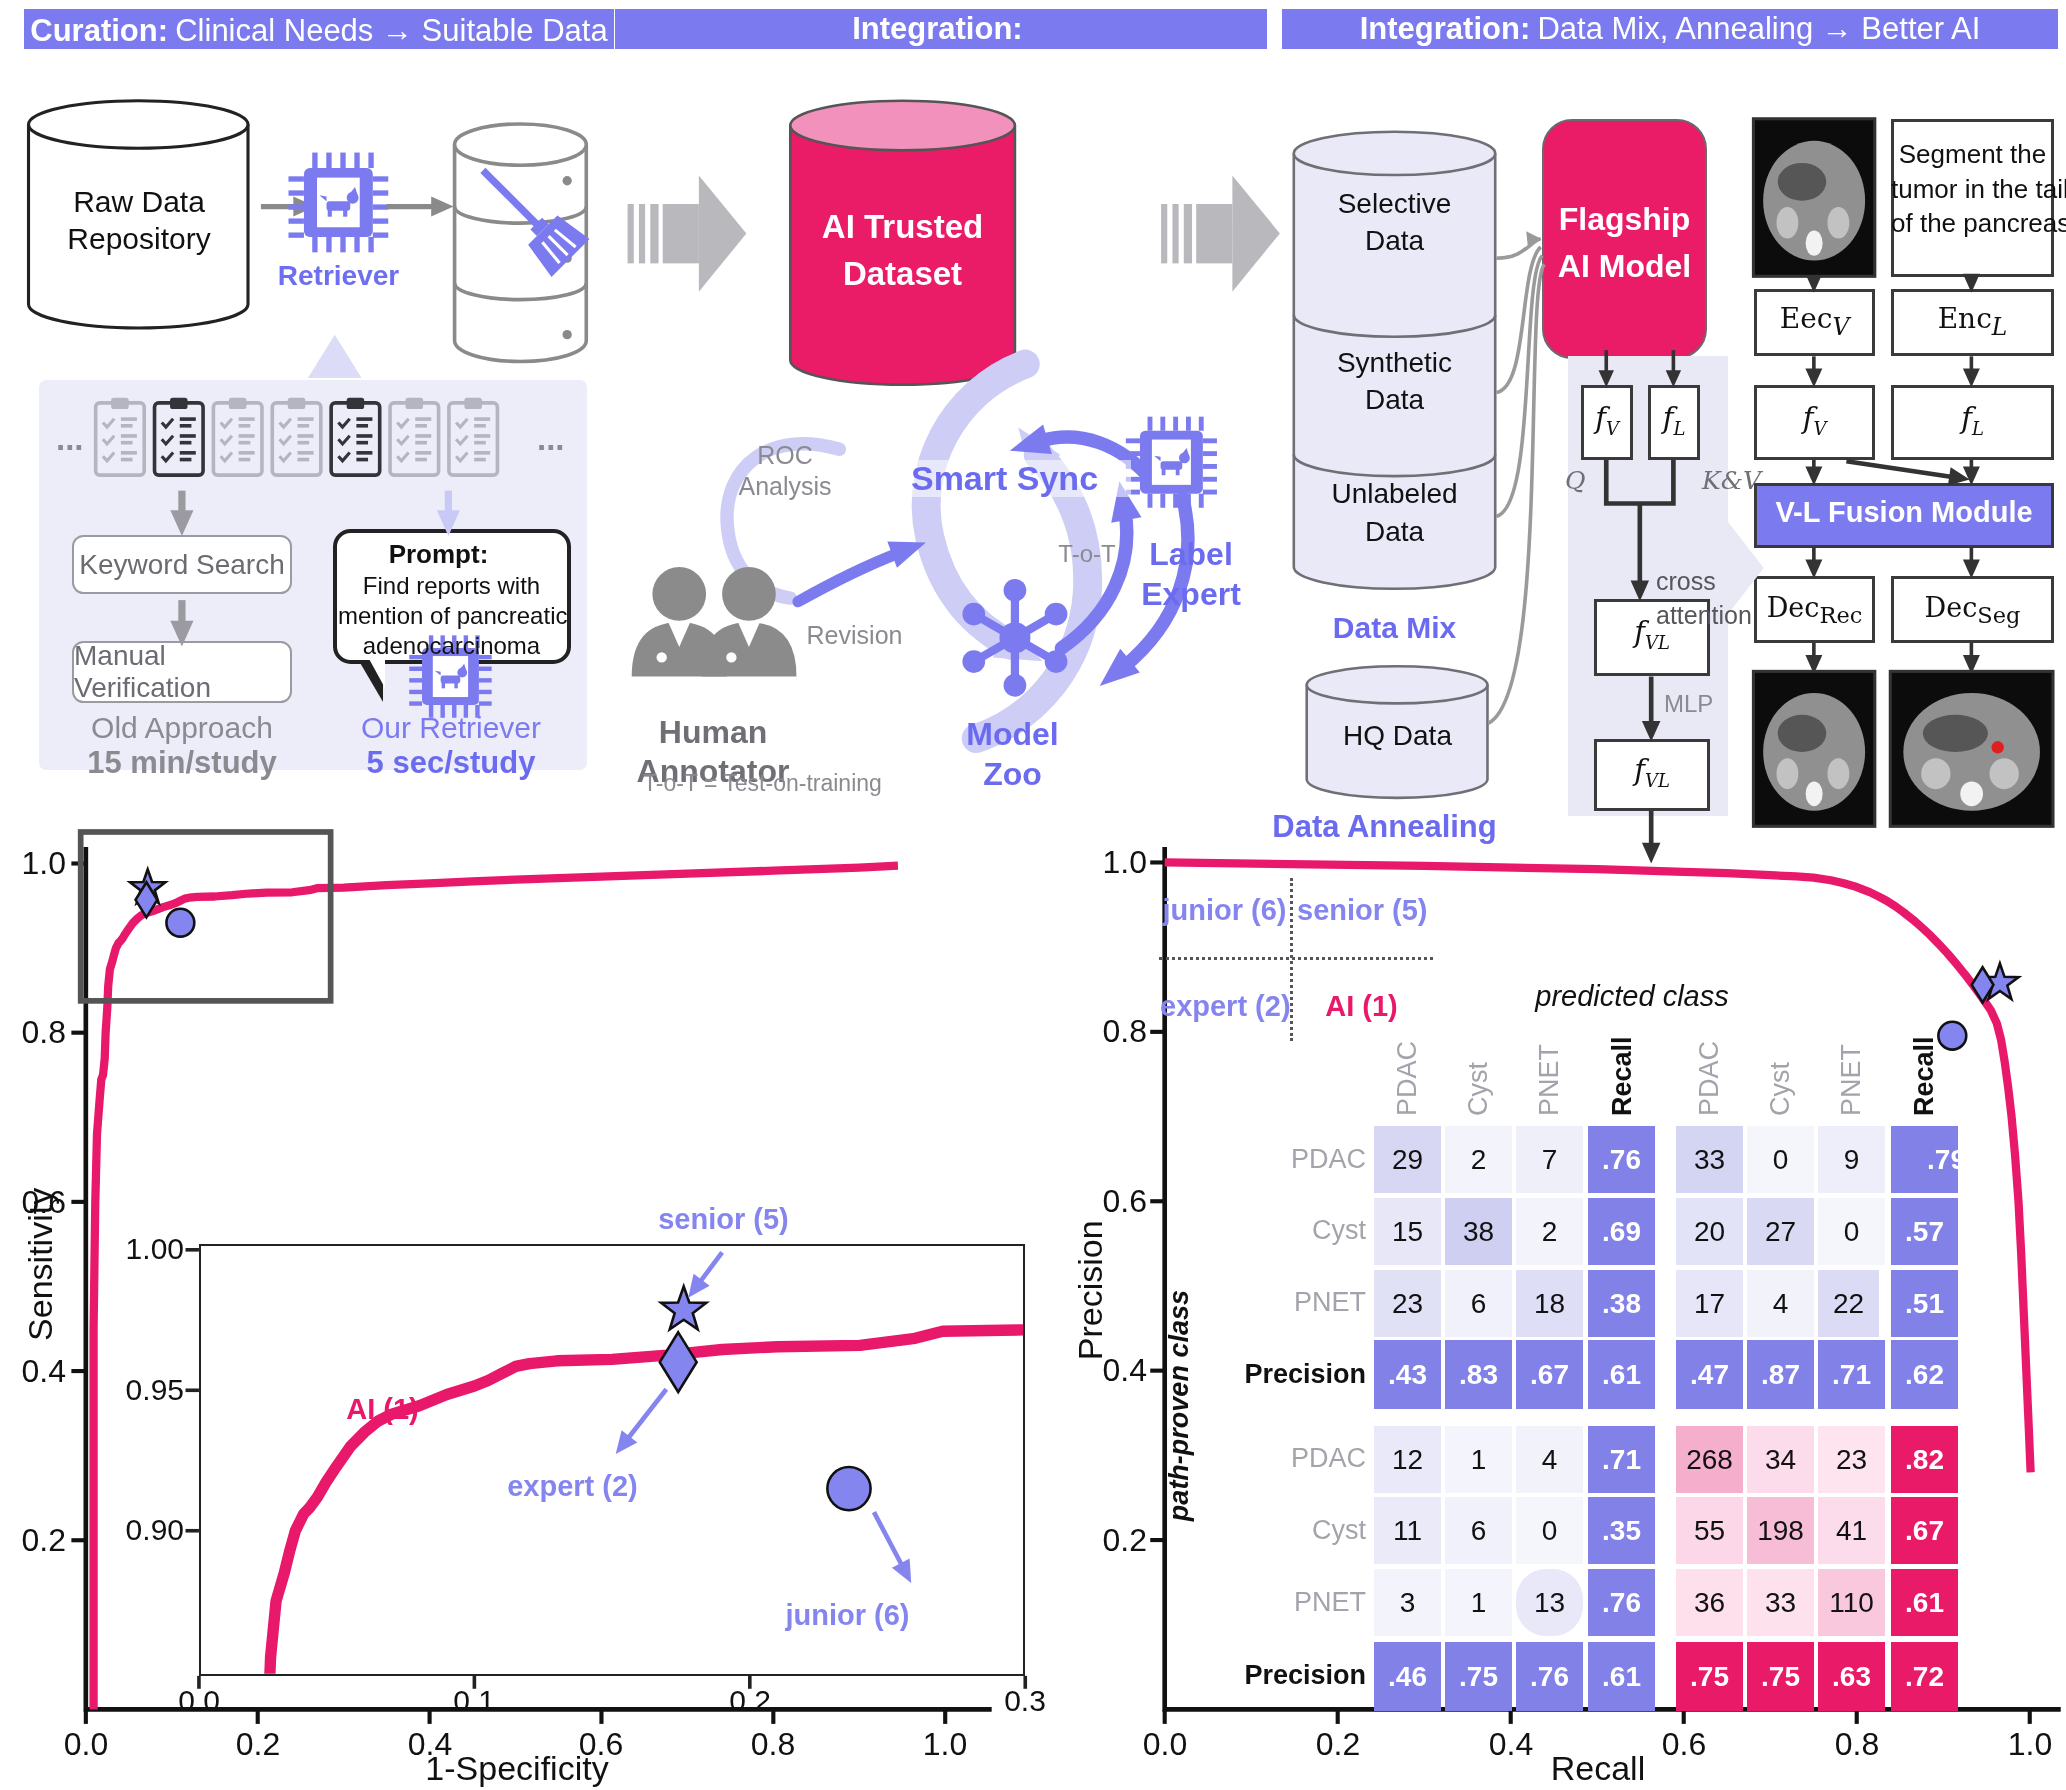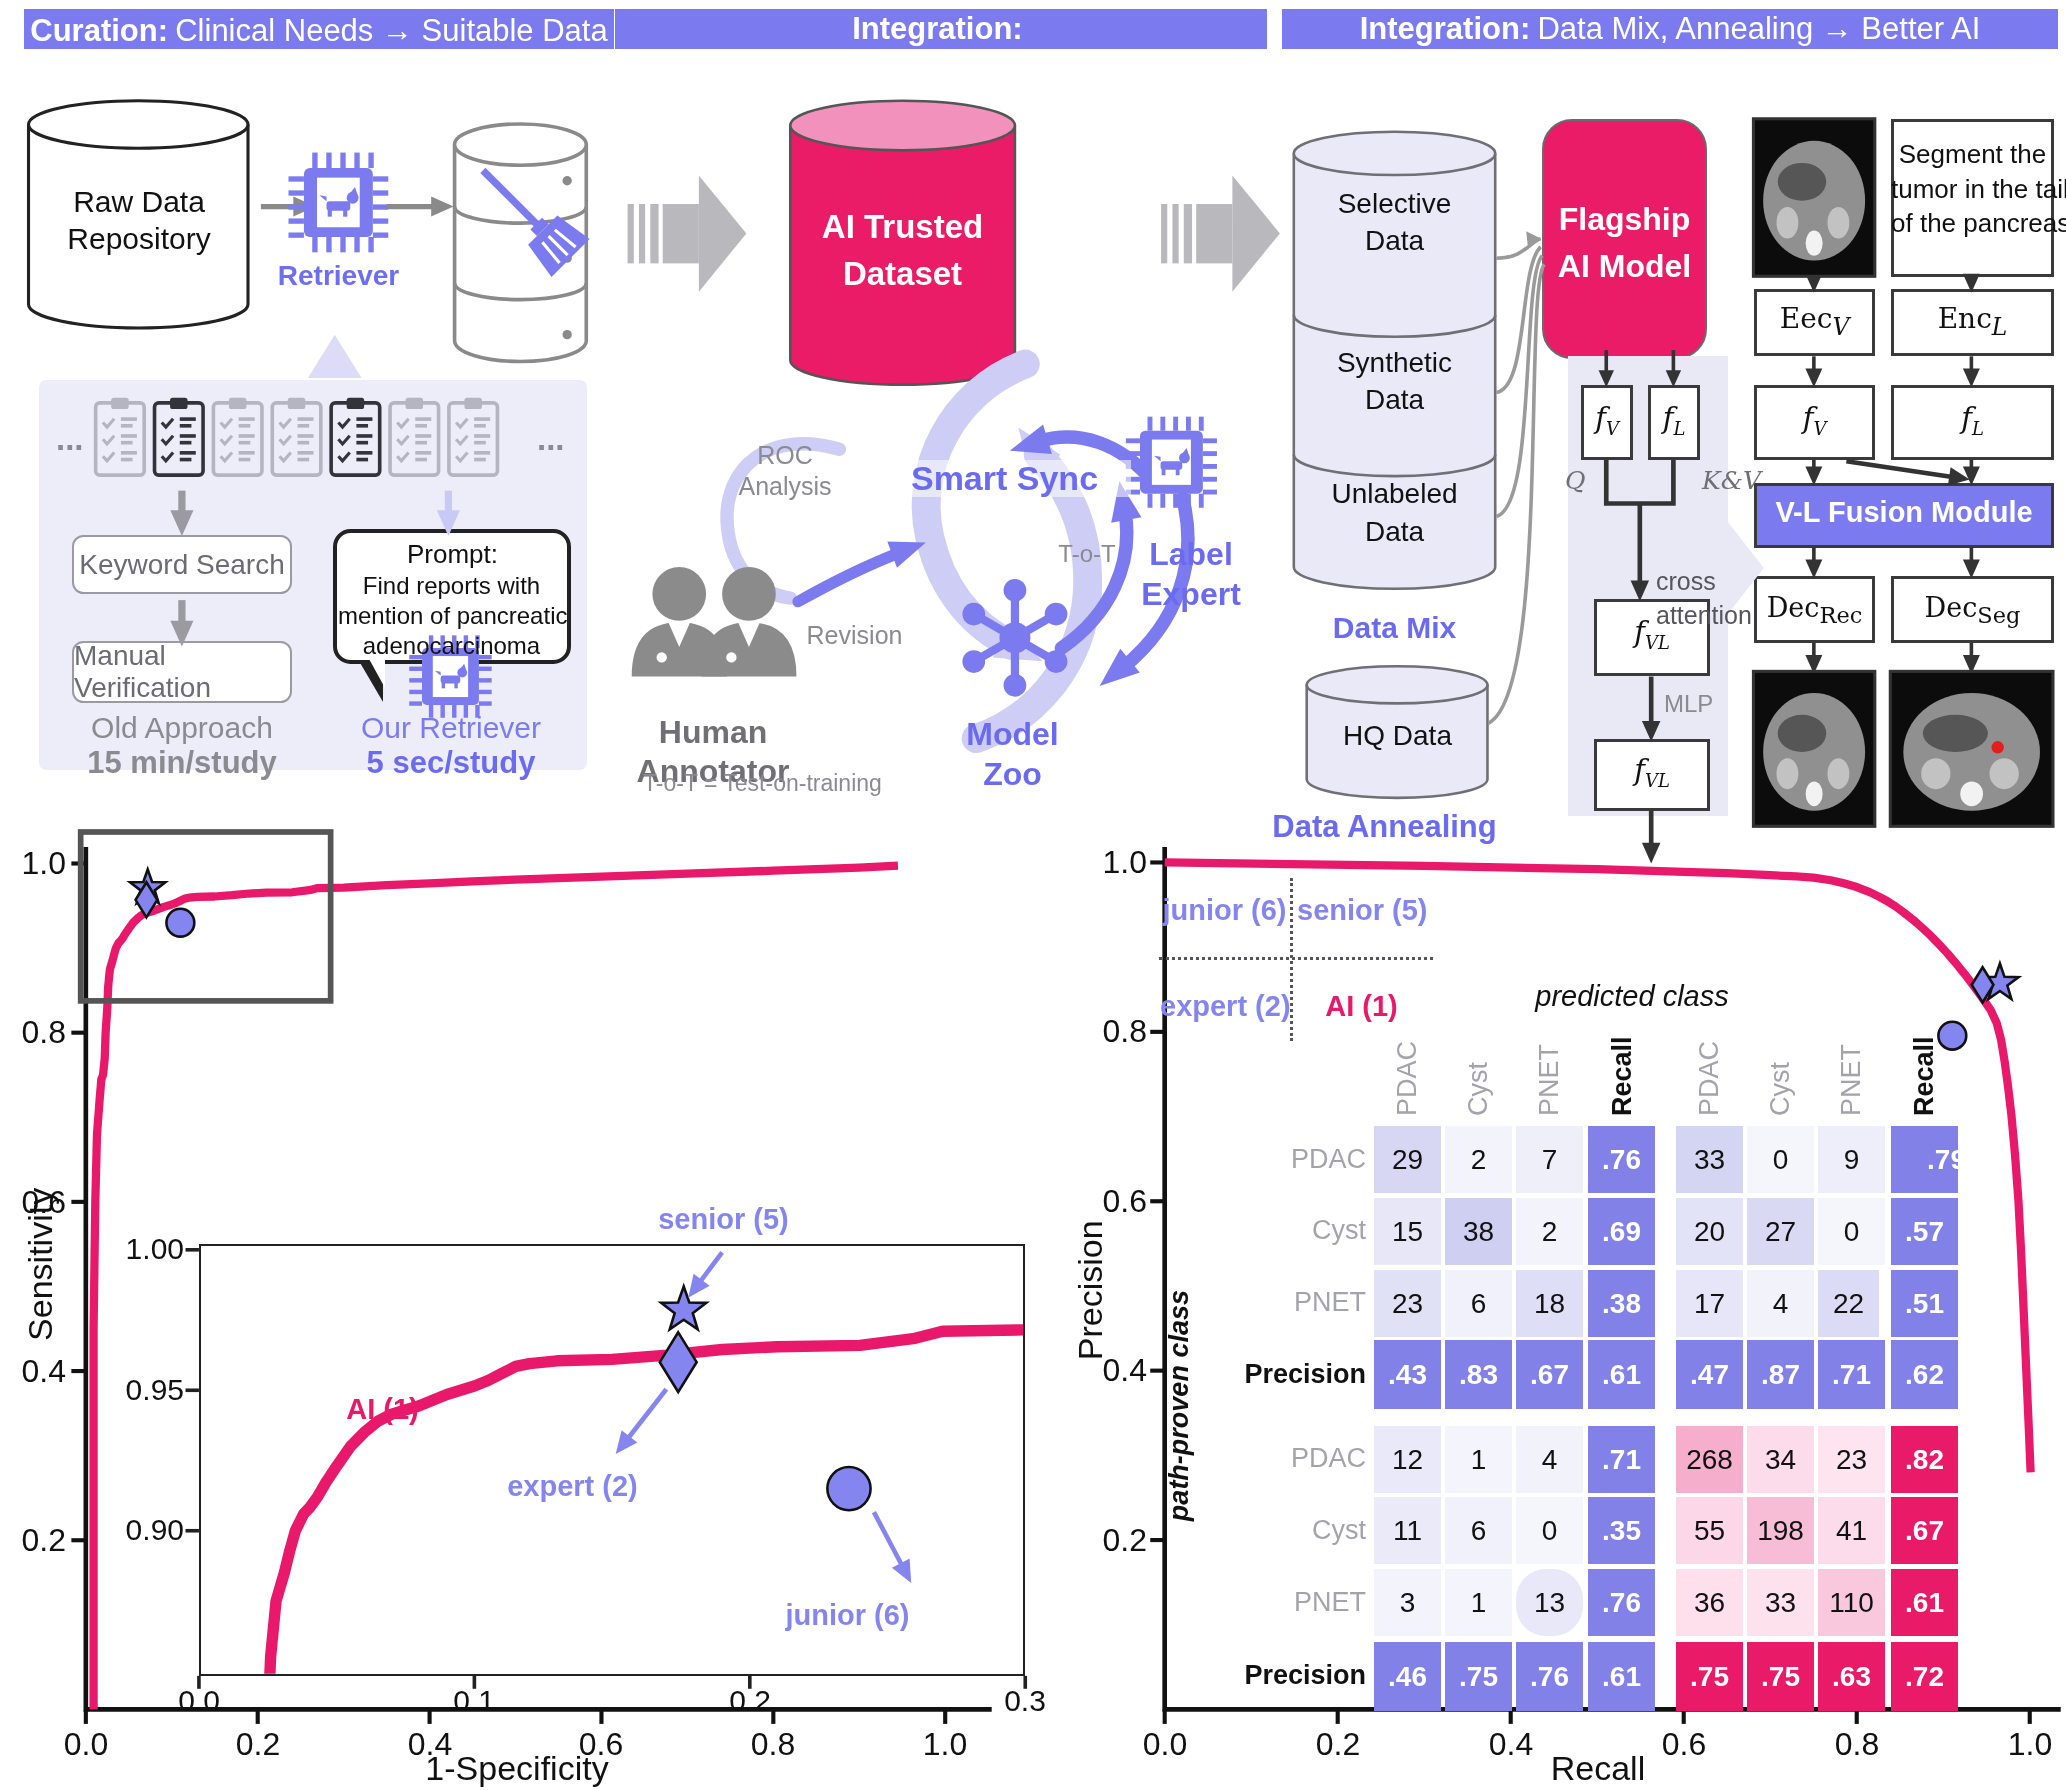--- a/index.html
+++ b/index.html
@@ -458,21 +458,21 @@
           <rect x="917.88" y="821" width="22.56" height="7" fill="#b5b5c1"></rect>
           <path d="M 883,850.6666666666666 l 8,9 l 14,-16" stroke="#b5b5c1" stroke-width="6" fill="none"></path>
           <rect x="917.88" y="840.6666666666666" width="31.020000000000003" height="7" fill="#b5b5c1"></rect>
           <rect x="917.88" y="853.6666666666666" width="22.56" height="7" fill="#b5b5c1"></rect>
           <path d="M 883,883.3333333333334 l 8,9 l 14,-16" stroke="#b5b5c1" stroke-width="6" fill="none"></path>
           <rect x="917.88" y="873.3333333333334" width="31.020000000000003" height="7" fill="#b5b5c1"></rect>
           <rect x="917.88" y="886.3333333333334" width="22.56" height="7" fill="#b5b5c1"></rect>
         </g>
       </svg>
     </div>
-  <div class="t z2 c" style="left:339px;top:540px;width:227px;font-size:26px;font-weight:400;">Prompt:</div>
+  <div class="t z2 c" style="left:325px;top:540px;width:227px;font-size:26px;font-weight:700;">Prompt:</div>
   <div class="t z2 c" style="left:338px;top:573px;width:227px;font-size:24px;">Find reports with</div>
   <div class="t z2 c" style="left:338px;top:603px;width:227px;font-size:24px;">mention of pancreatic</div>
   <div class="t z2 c" style="left:338px;top:633px;width:227px;font-size:24px;">adenocarcinoma</div>
   <div class="t z2 c" style="left:67px;top:712px;width:230px;font-size:30px;color:#8a8a90;">Old Approach</div>
   <div class="t z2 c" style="left:67px;top:746px;width:230px;font-size:31px;font-weight:700;color:#8a8a90;">15 min/study</div>
   <div class="t z2 c" style="left:336px;top:712px;width:230px;font-size:30px;color:#7b7bef;">Our Retriever</div>
   <div class="t z2 c" style="left:336px;top:746px;width:230px;font-size:31px;font-weight:700;color:#6b6bf0;">5 sec/study</div>
 
   <div class="t z2 c" style="left:723px;top:442px;width:124px;font-size:25px;color:#8a8a90;">ROC</div>
   <div class="t z2 c" style="left:723px;top:473px;width:124px;font-size:25px;color:#8a8a90;">Analysis</div>

